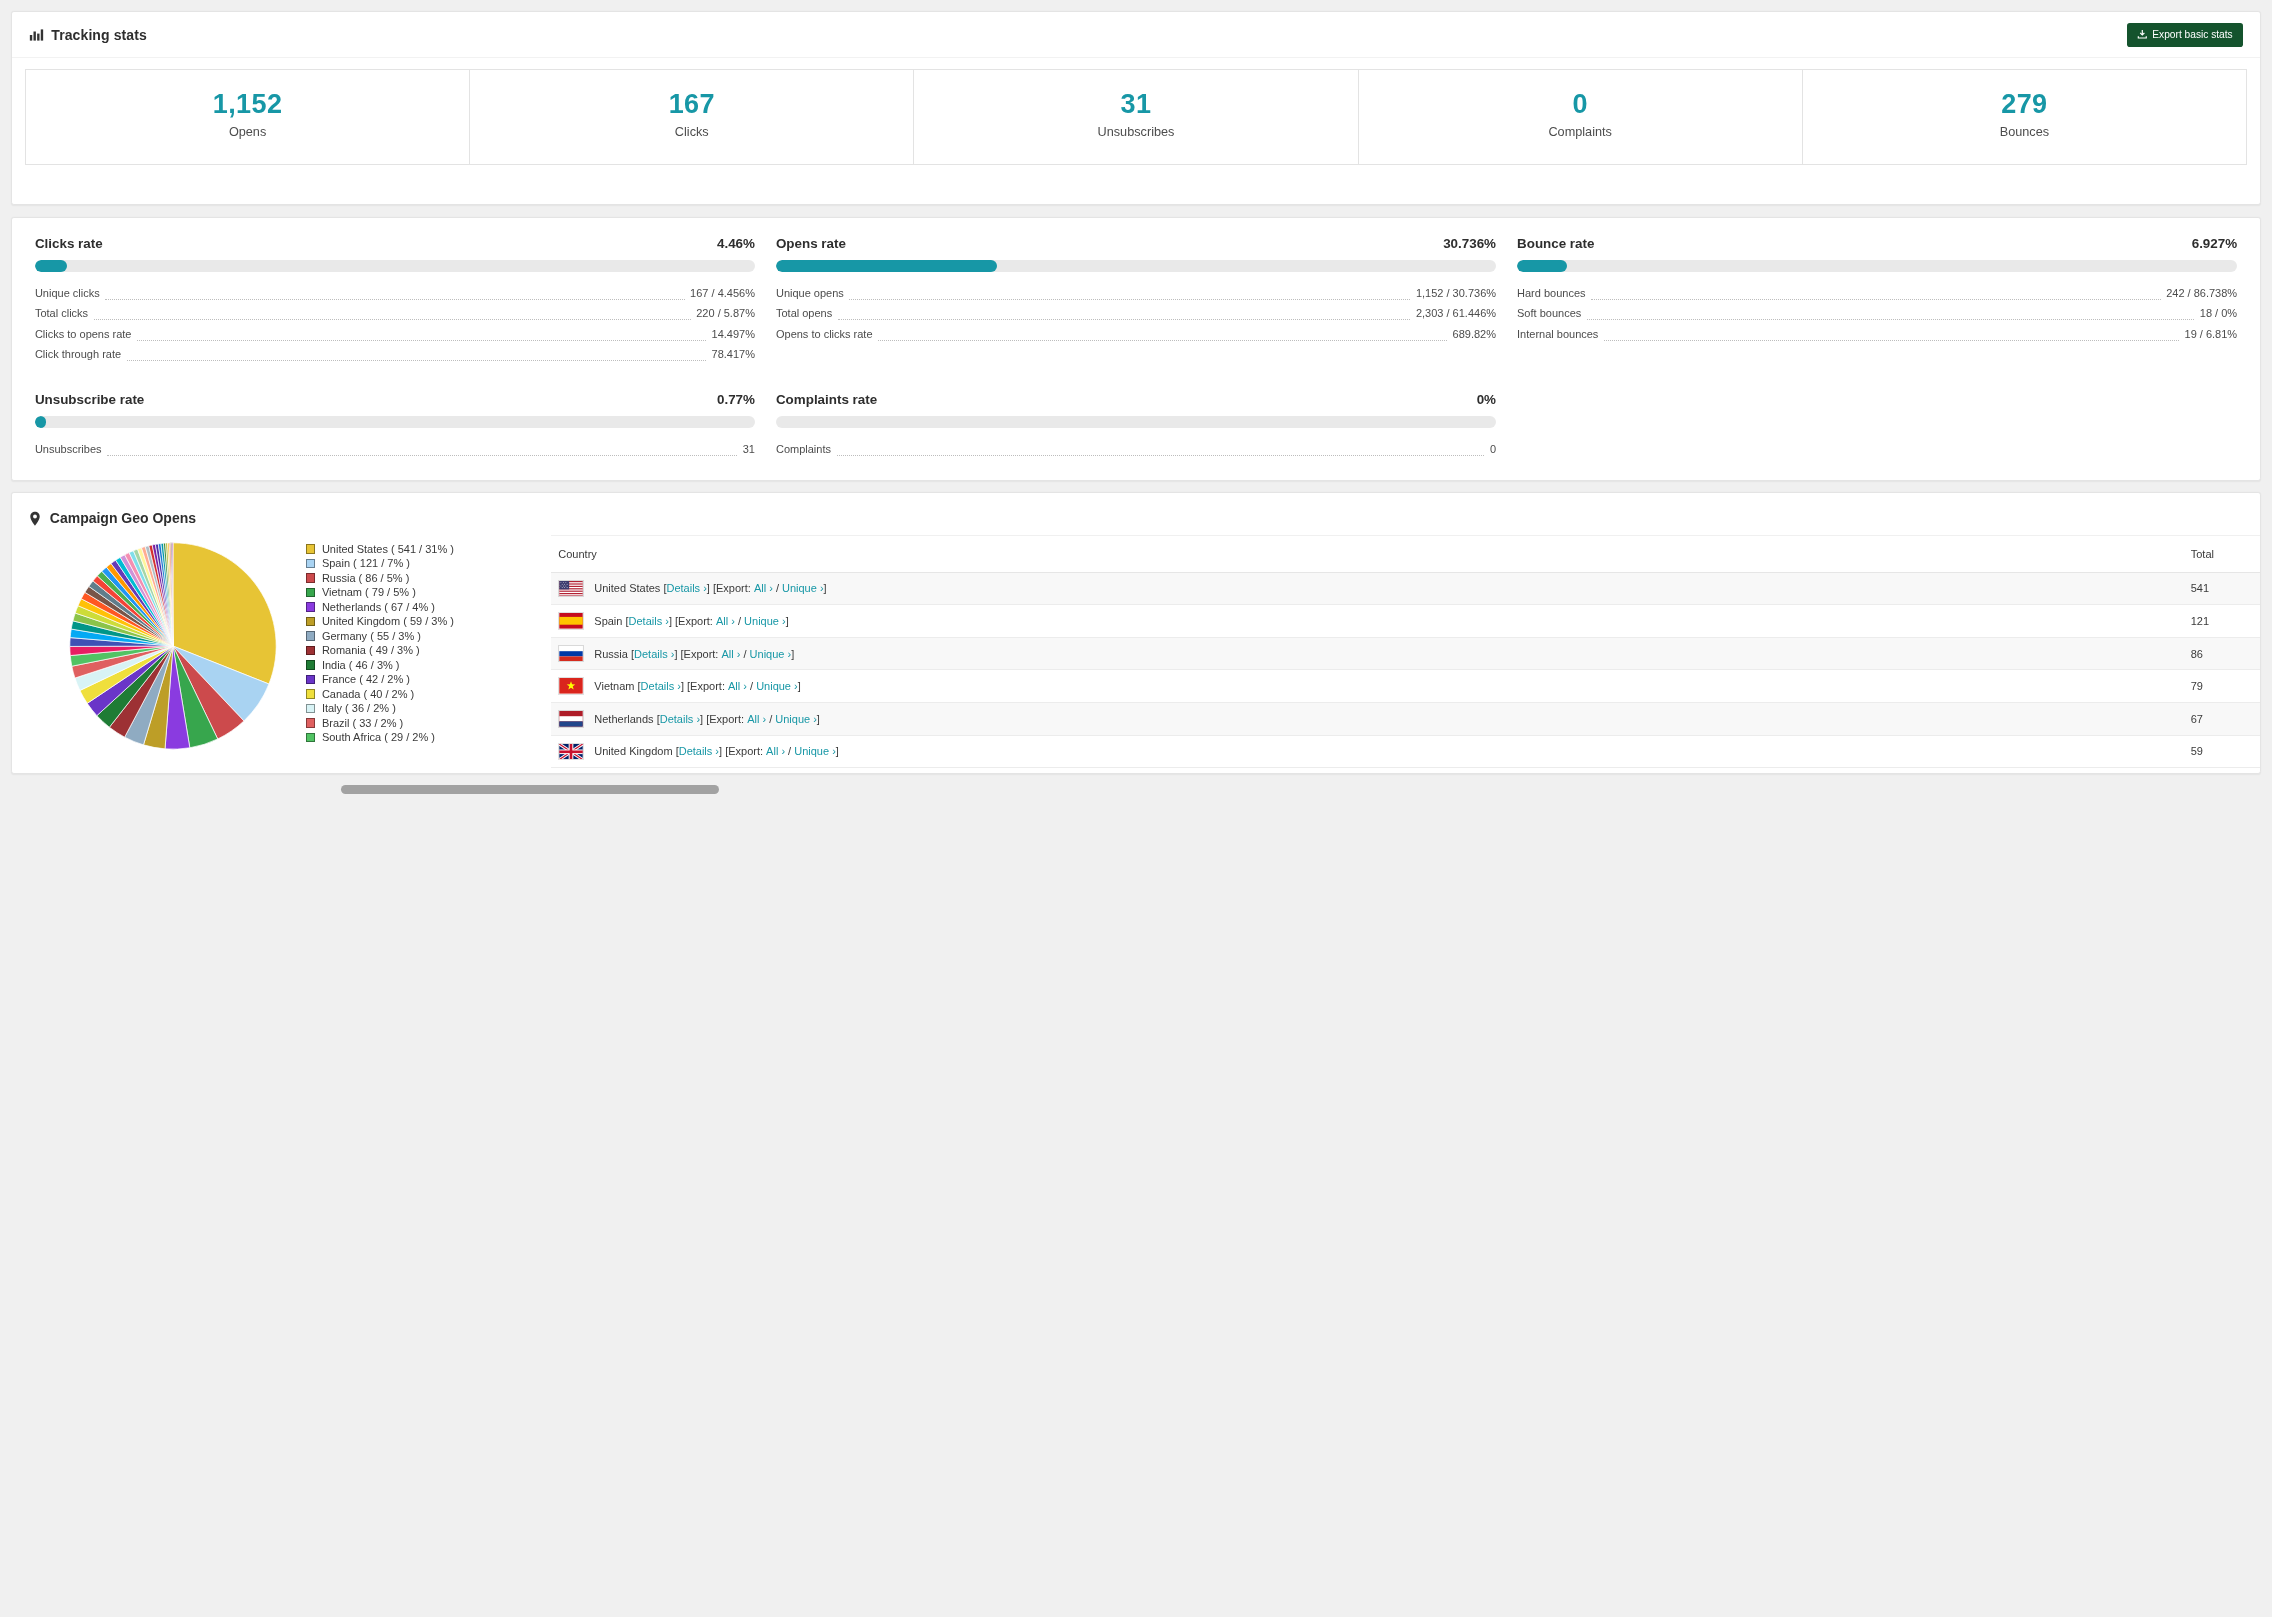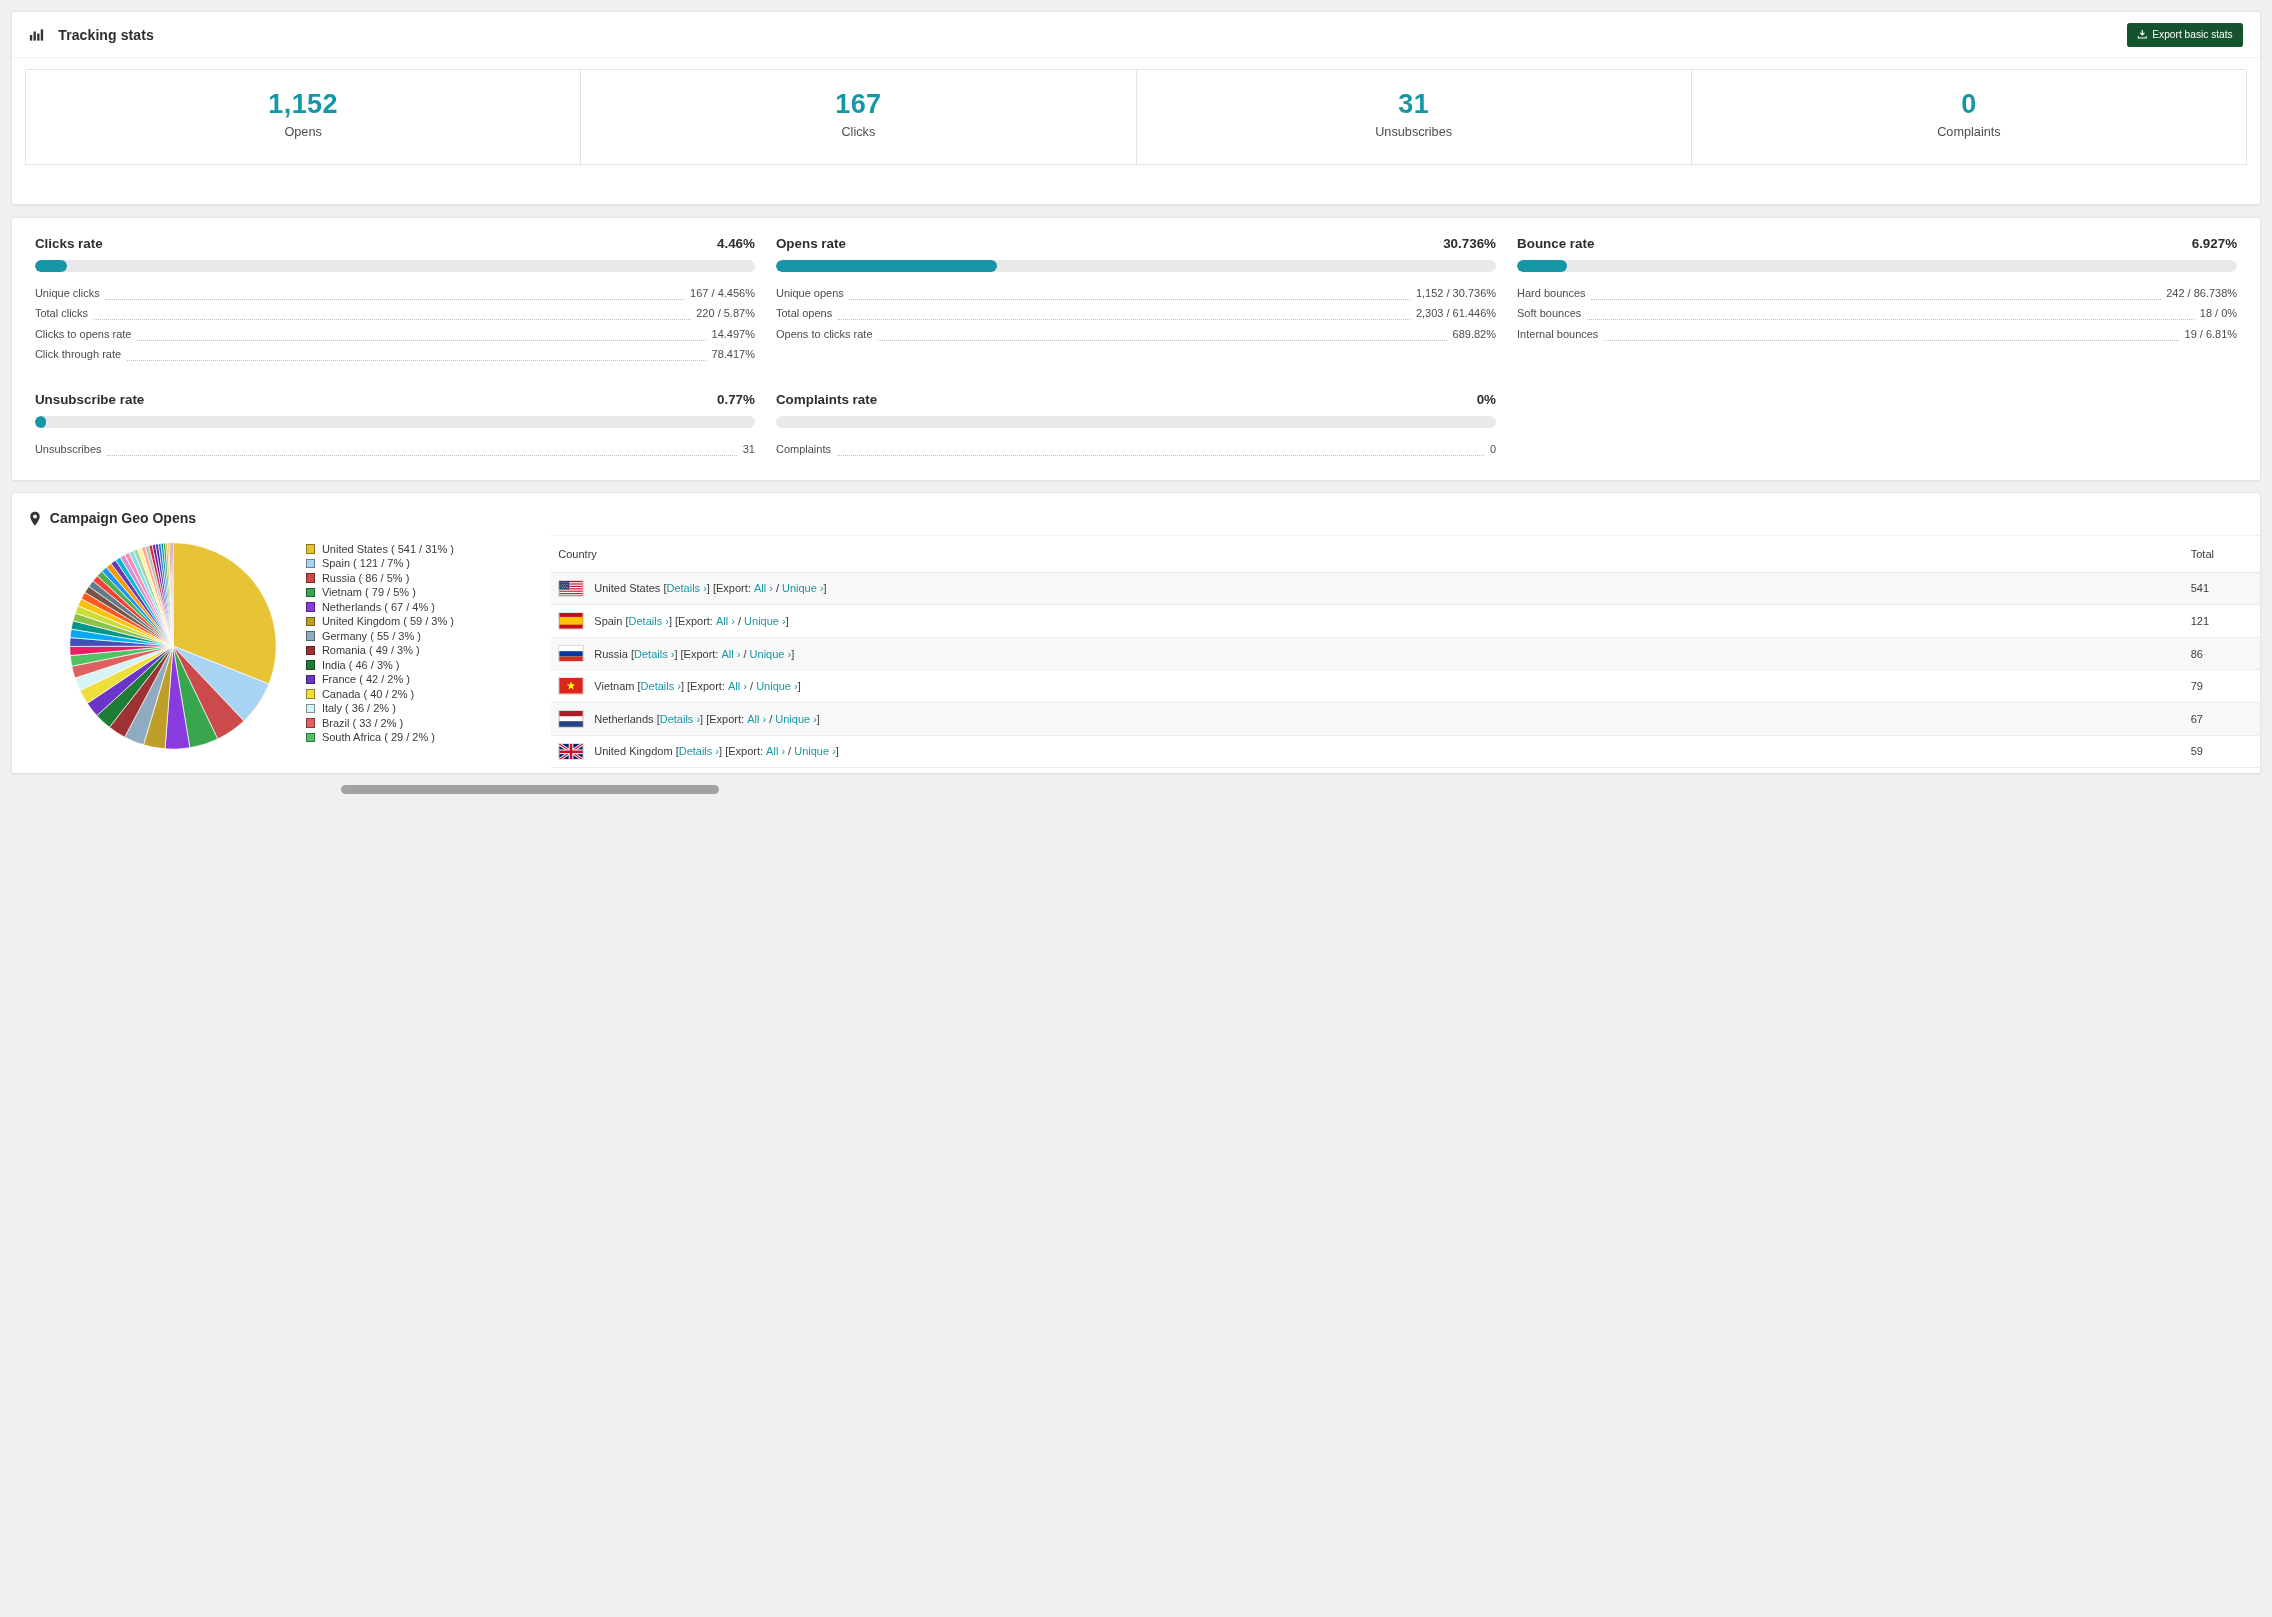--- a/index.html
+++ b/index.html
@@ -19,21 +19,20 @@
     box-shadow:0 0.7px 1.4px rgba(0,0,0,.05);
     margin-bottom:11.3px;
     overflow:hidden;
   }
 
   
   .card-header {
     display:flex; align-items:center;
     padding:10.6px 17px;
     border-bottom:0.7px solid #f2f2f2;
-    gap:7px;
   }
   .card-header h2 {
     margin:0 0 0 7px;
     font-size:14px; font-weight:600; color:#2e2e2e;
     letter-spacing:0.1px;
   }
   .hicon { display:inline-flex; align-items:center; }
   .export-btn {
     margin-left:auto;
     background:#14532d; color:#fff;
@@ -140,20 +139,24 @@
           <div class="stat-value">167</div>
           <div class="stat-label">Clicks</div>
         </div>
         <div class="stat-box">
           <div class="stat-value">31</div>
           <div class="stat-label">Unsubscribes</div>
         </div>
         <div class="stat-box">
           <div class="stat-value">0</div>
           <div class="stat-label">Complaints</div>
+        </div>
+        <div class="stat-box">
+          <div class="stat-value">279</div>
+          <div class="stat-label">Bounces</div>
         </div>
       </div>
   </section>
 
   <section class="card rates-card">
     <div class="rates-grid">
         <div class="rate-block">
           <div class="rate-head">
             <span class="rate-title">Clicks rate</span>
             <span class="rate-value">4.46%</span>

